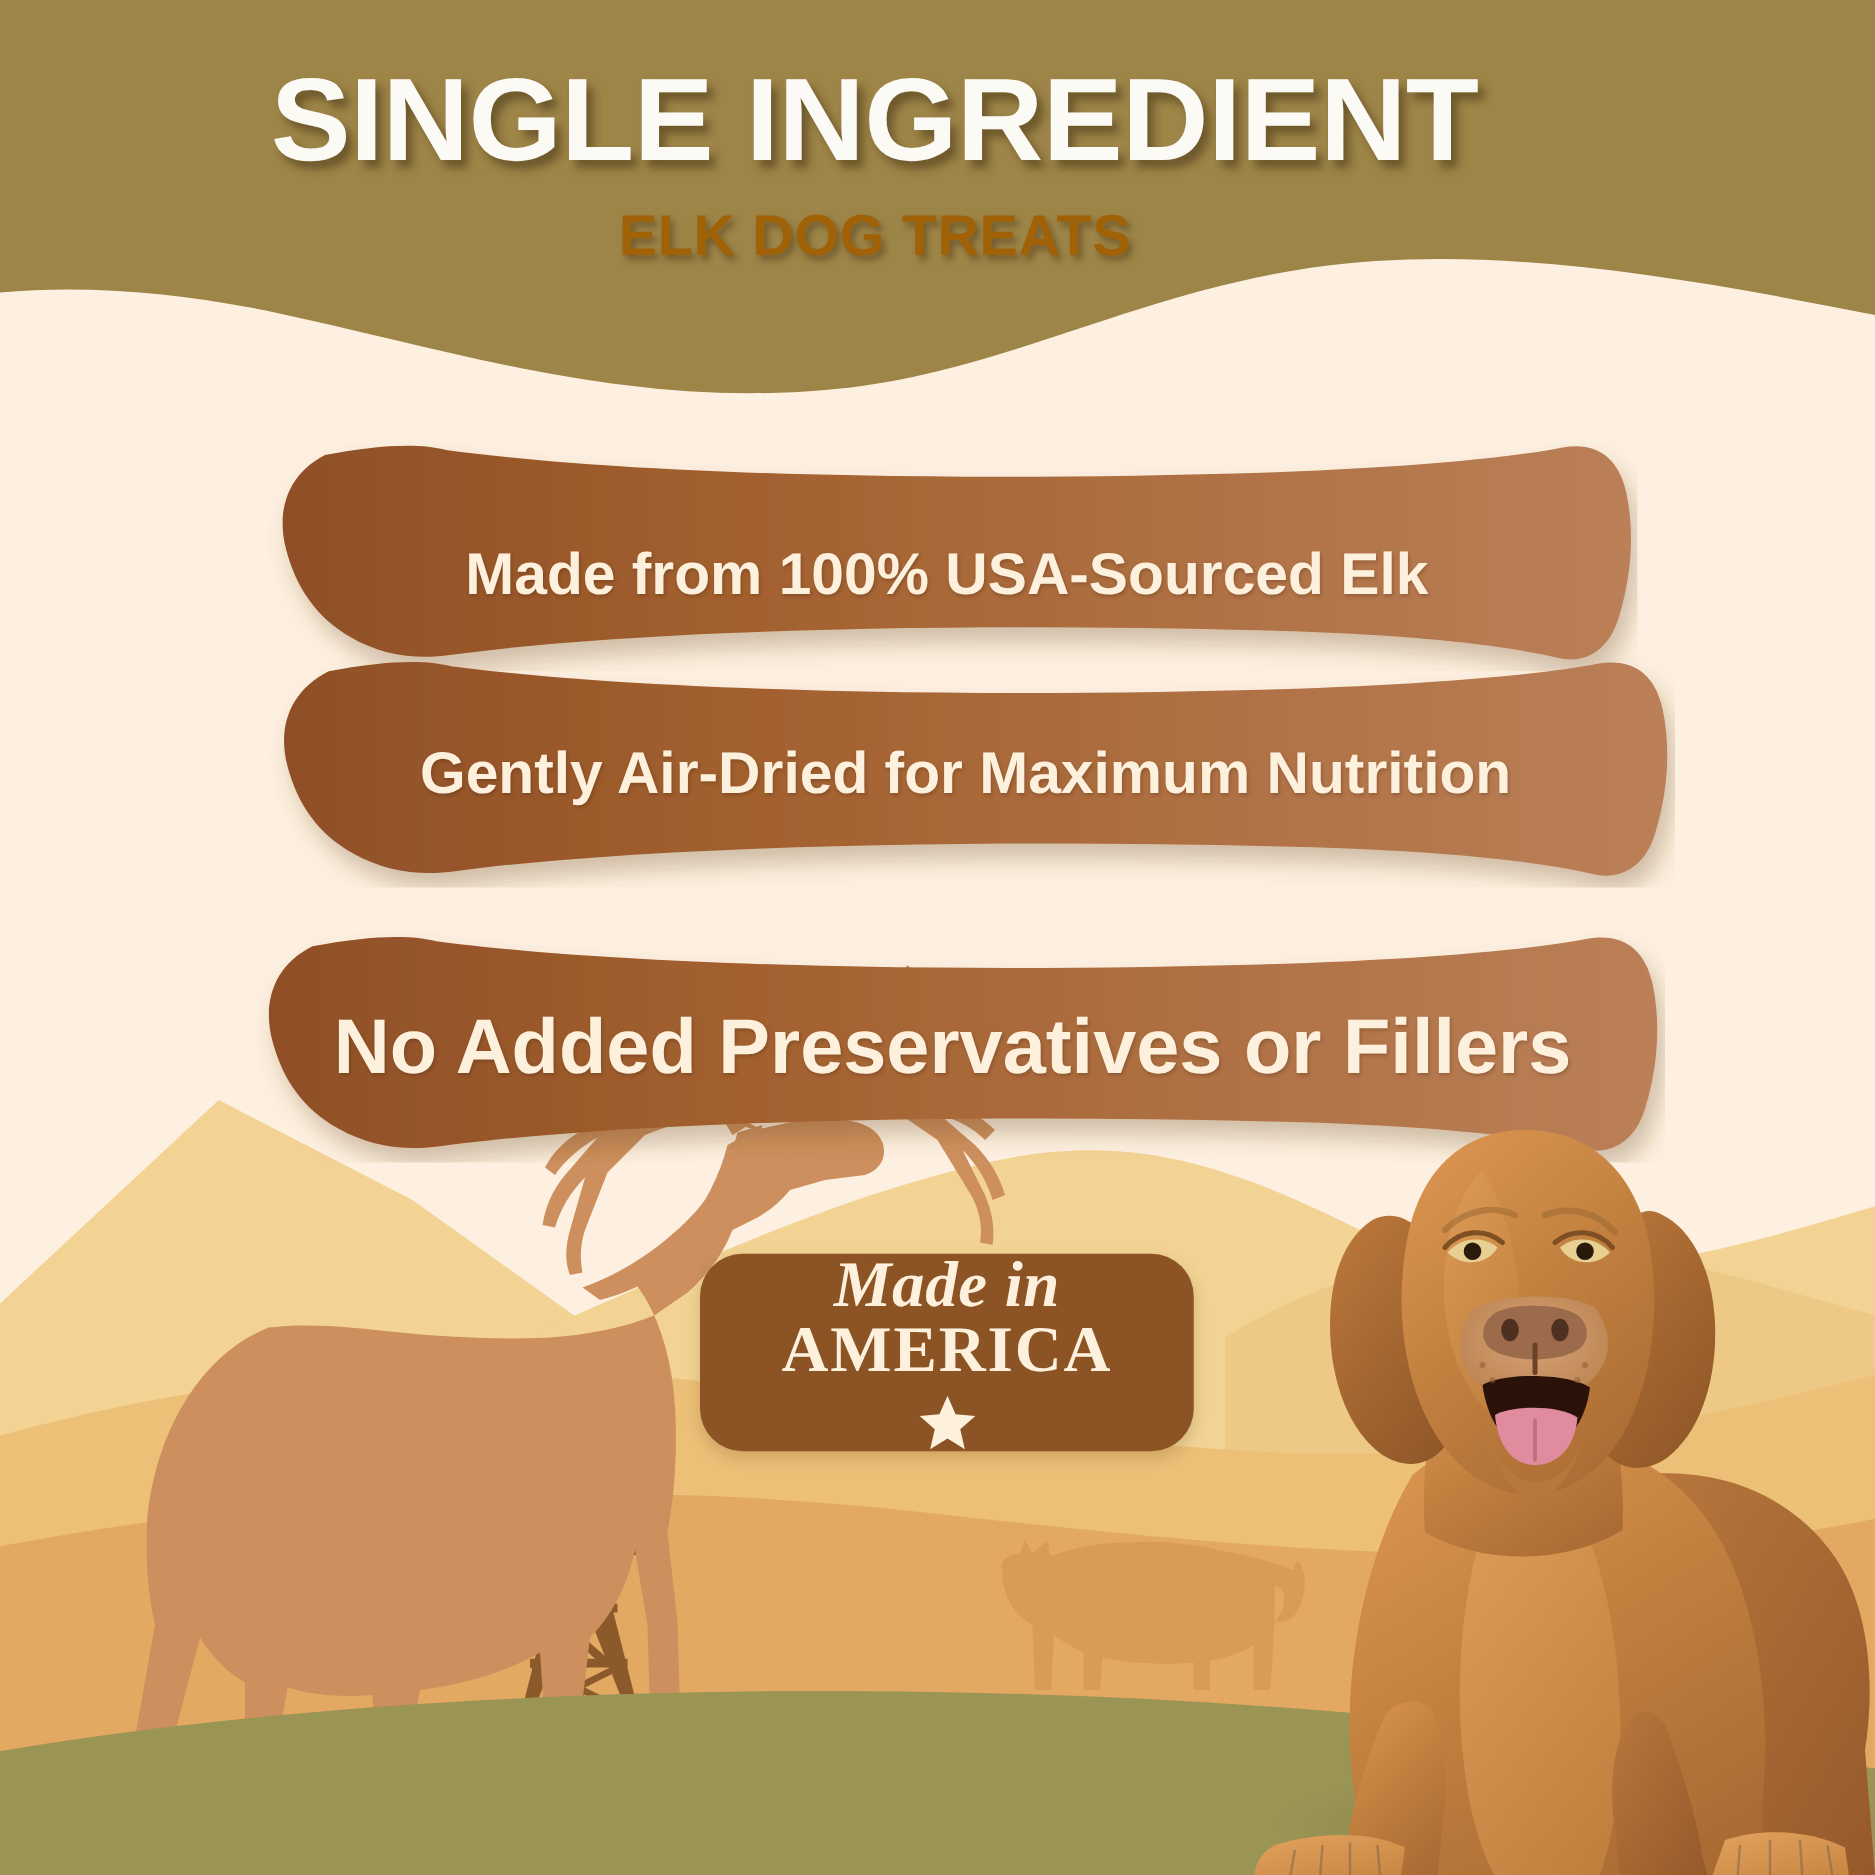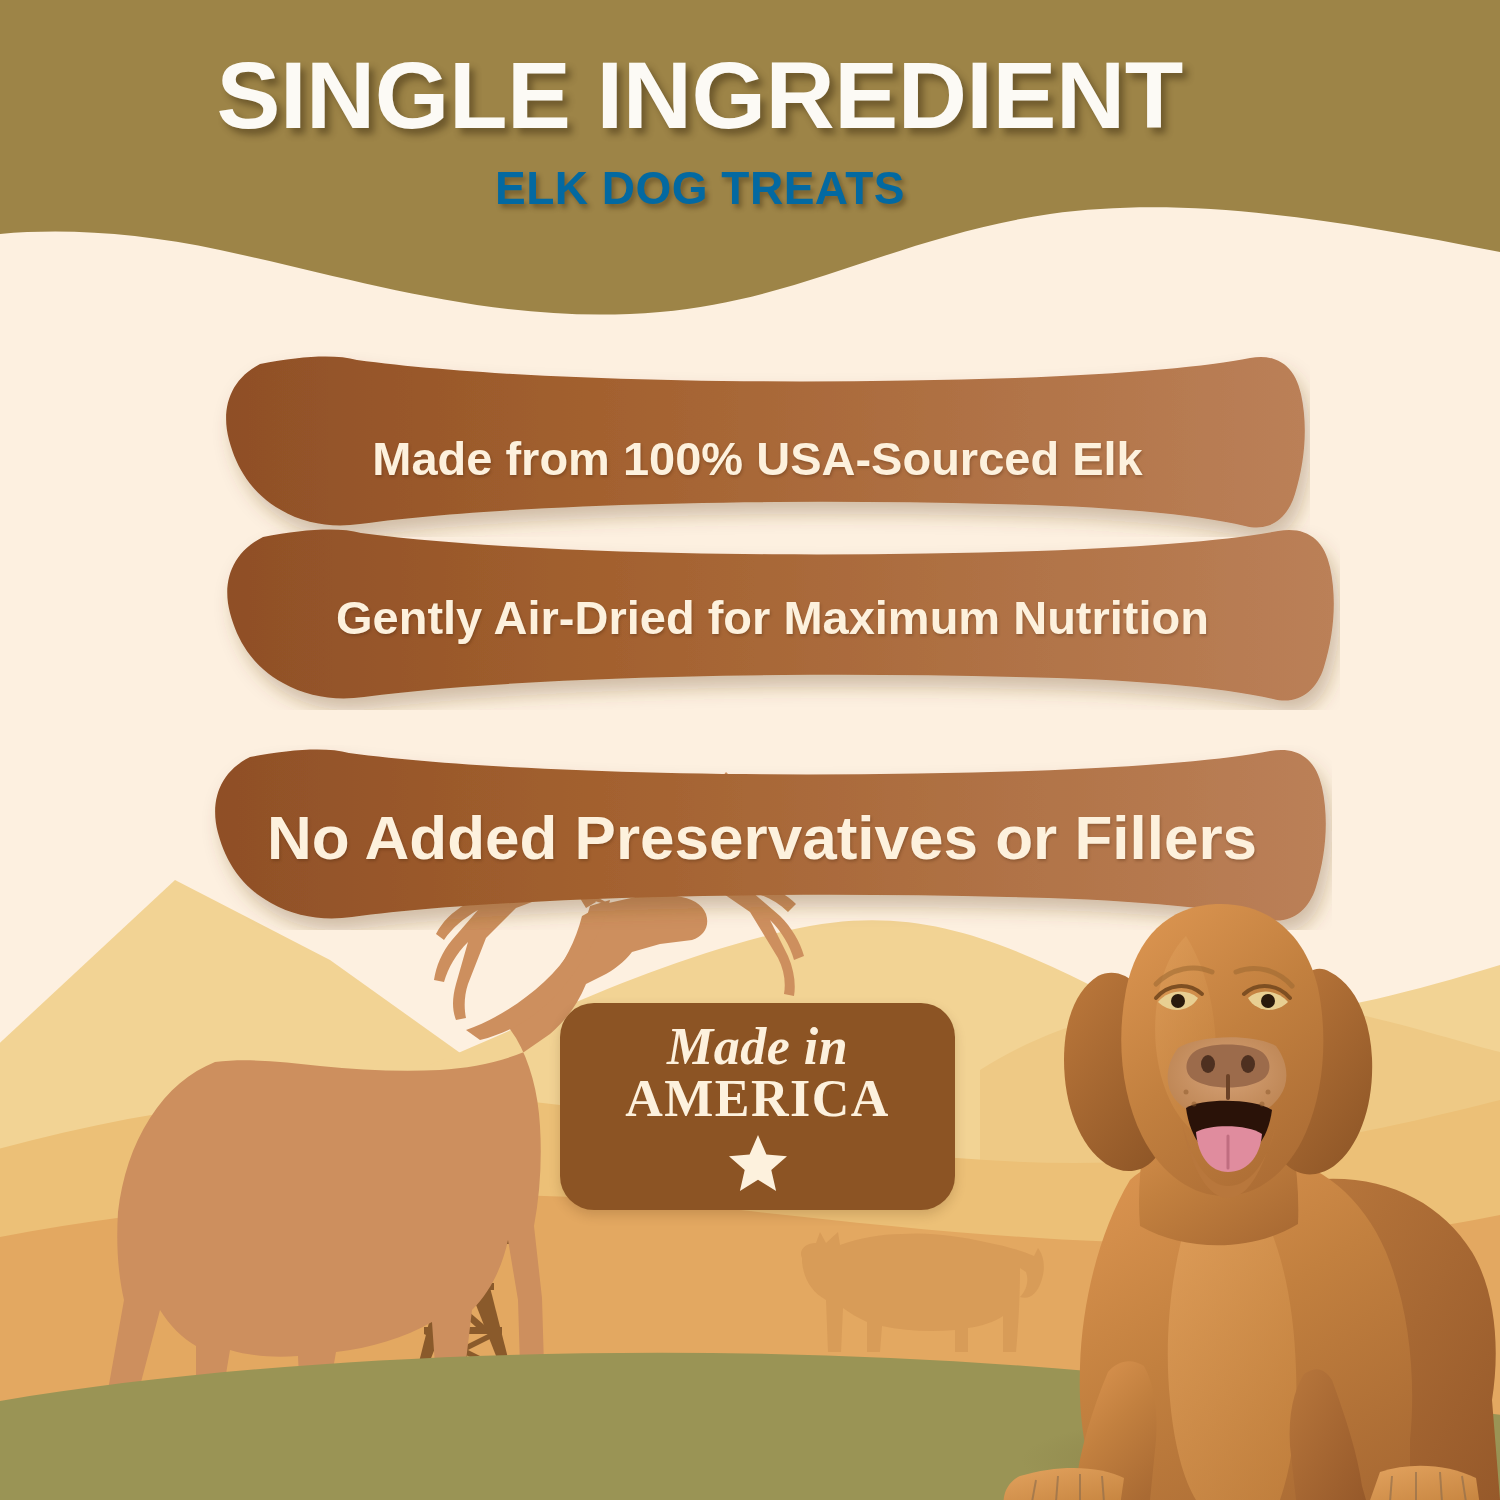--- a/index.html
+++ b/index.html
@@ -55,21 +55,21 @@
     text-shadow: 5px 6px 7px rgba(52, 36, 10, 0.45);
     white-space: nowrap;
     transform: scaleX(1.02);
   }
   .title-sub {
     margin-top: 16px;
     font-family: "Liberation Sans", sans-serif;
     font-weight: 700;
     font-size: 46px;
     letter-spacing: 0.5px;
-    color: #0369a1;
+    color: #a16207;
     text-shadow: 3px 4px 5px rgba(52, 36, 10, 0.4);
     white-space: nowrap;
     transform: scaleX(1.0);
   }
 
   
   .banner {
     position: absolute;
     display: flex;
     align-items: center;
@@ -98,27 +98,27 @@
   #banner-1 .banner-label { font-size: 47px; margin-top: 27px; }
   #banner-2 .banner-label { font-size: 47px; }
   #banner-3 .banner-label { font-size: 62px; }
 
   
   #badge {
     position: absolute;
     left: 560px;
     top: 1003px;
     width: 395px;
-    height: 207px;
+    height: 158px;
     border-radius: 34px;
     background: #8c5424;
     display: flex;
     flex-direction: column;
     align-items: center;
-    justify-content: center;
+    justify-content: flex-start;
     box-shadow: 0 5px 12px rgba(70, 40, 12, 0.18);
   }
   .badge-line1 {
     font-family: "Liberation Serif", serif;
     font-style: italic;
     font-weight: 700;
     font-size: 52px;
     color: #fdf1dd;
     line-height: 1;
     letter-spacing: 0.5px;

